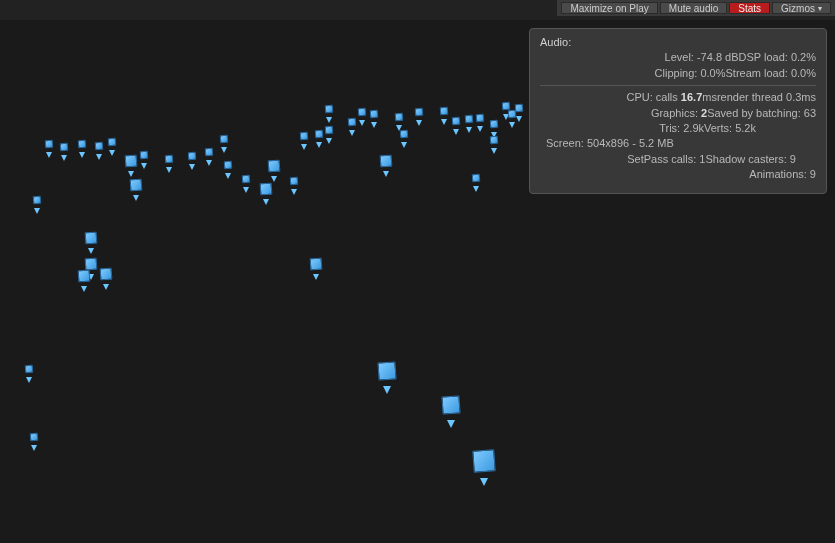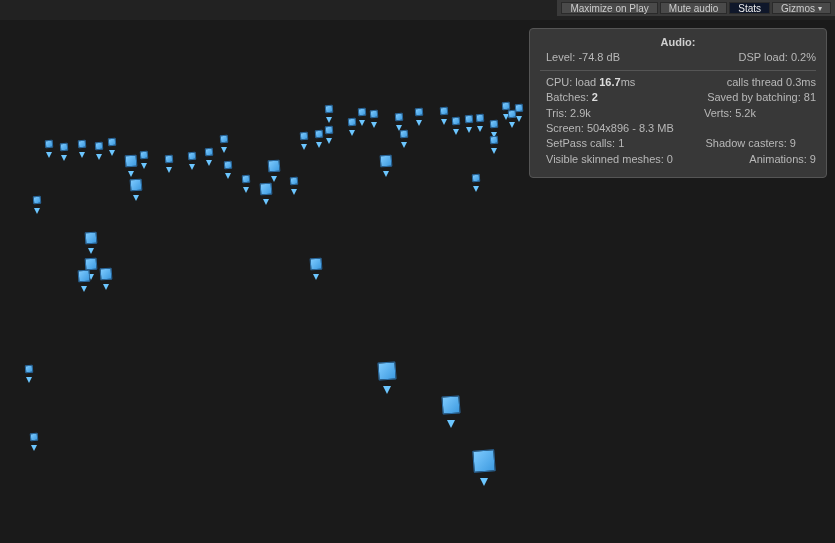--- a/index.html
+++ b/index.html
@@ -29,21 +29,21 @@
   color: #ccc;
   border: 1px solid #2a2a2a;
   padding: 1px 8px;
   font-size: 10px;
   cursor: pointer;
   display: flex;
   align-items: center;
   gap: 3px;
 }
 .toolbar-btn.active {
-  background: #0f172a;
+  background: #b91c1c;
   color: #eee;
 }
 .chevron {
   font-size: 8px;
 }
 .viewport {
   position: absolute;
   top: 20px;
   left: 0;
   right: 0;
@@ -64,28 +64,28 @@
   line-height: 1.4;
 }
 .stats-title {
   text-align: center;
   color: #ccc;
   font-size: 11px;
   margin-bottom: 6px;
 }
 .stats-section-hdr {
   color: #d0d0d0;
-  font-weight: bold;
+  font-weight: normal;
   font-size: 11px;
   display: flex;
-  justify-content: center;
+  justify-content: flex-start;
 }
 .stats-row {
   display: flex;
-  justify-content: space-between;
+  justify-content: flex-end;
   color: #b8b8b8;
   padding-left: 6px;
 }
 .stats-line {
   color: #b8b8b8;
   padding-left: 6px;
 }
 .stats-network {
   color: #d0d0d0;
   font-weight: bold;
@@ -335,35 +335,38 @@
   </div>
 
 <div class="stats-panel">
   <div class="stats-section-hdr">
     <span>Audio:</span>
   </div>
   <div class="stats-row">
     <span>Level: -74.8 dB</span>
     <span>DSP load: 0.2%</span>
   </div>
+  <div class="stats-row">
+    <span>Clipping: 0.0%</span>
+    <span>Stream load: 0.0%</span>
+  </div>
   <hr class="sep">
   <div class="stats-row">
-    <span><span>CPU: load </span><span class="bold">16.7</span><span>ms</span></span>
-    <span>calls thread 0.3ms</span>
-  </div>
-  <div class="stats-row">
-    <span><span>Batches: </span><span class="bold">2</span></span>
-    <span>Saved by batching: 81</span>
+    <span><span>CPU: calls </span><span class="bold">16.7</span><span>ms</span></span>
+    <span>render thread 0.3ms</span>
+  </div>
+  <div class="stats-row">
+    <span><span>Graphics: </span><span class="bold">2</span></span>
+    <span>Saved by batching: 63</span>
   </div>
   <div class="stats-row">
     <span>Tris: 2.9k</span>
     <span style="padding-right:60px">Verts: 5.2k</span>
   </div>
-  <div class="stats-line">Screen: 504x896 - 8.3 MB</div>
+  <div class="stats-line">Screen: 504x896 - 5.2 MB</div>
   <div class="stats-row">
     <span>SetPass calls: 1</span>
     <span style="padding-right:20px">Shadow casters: 9</span>
   </div>
   <div class="stats-row">
-    <span>Visible skinned meshes: 0</span>
     <span>Animations: 9</span>
   </div>
 </div>
 
 </body></html>

